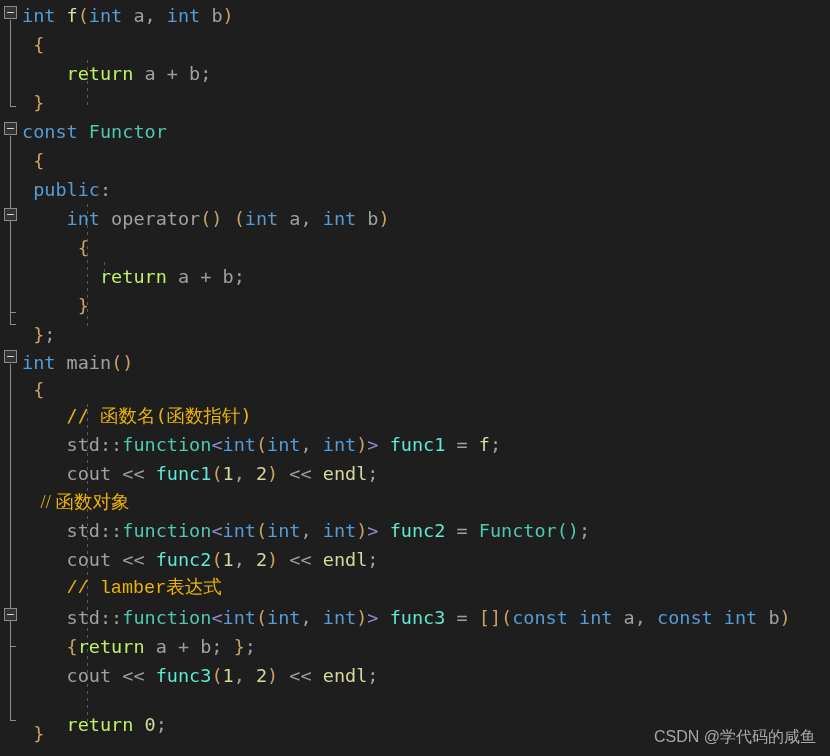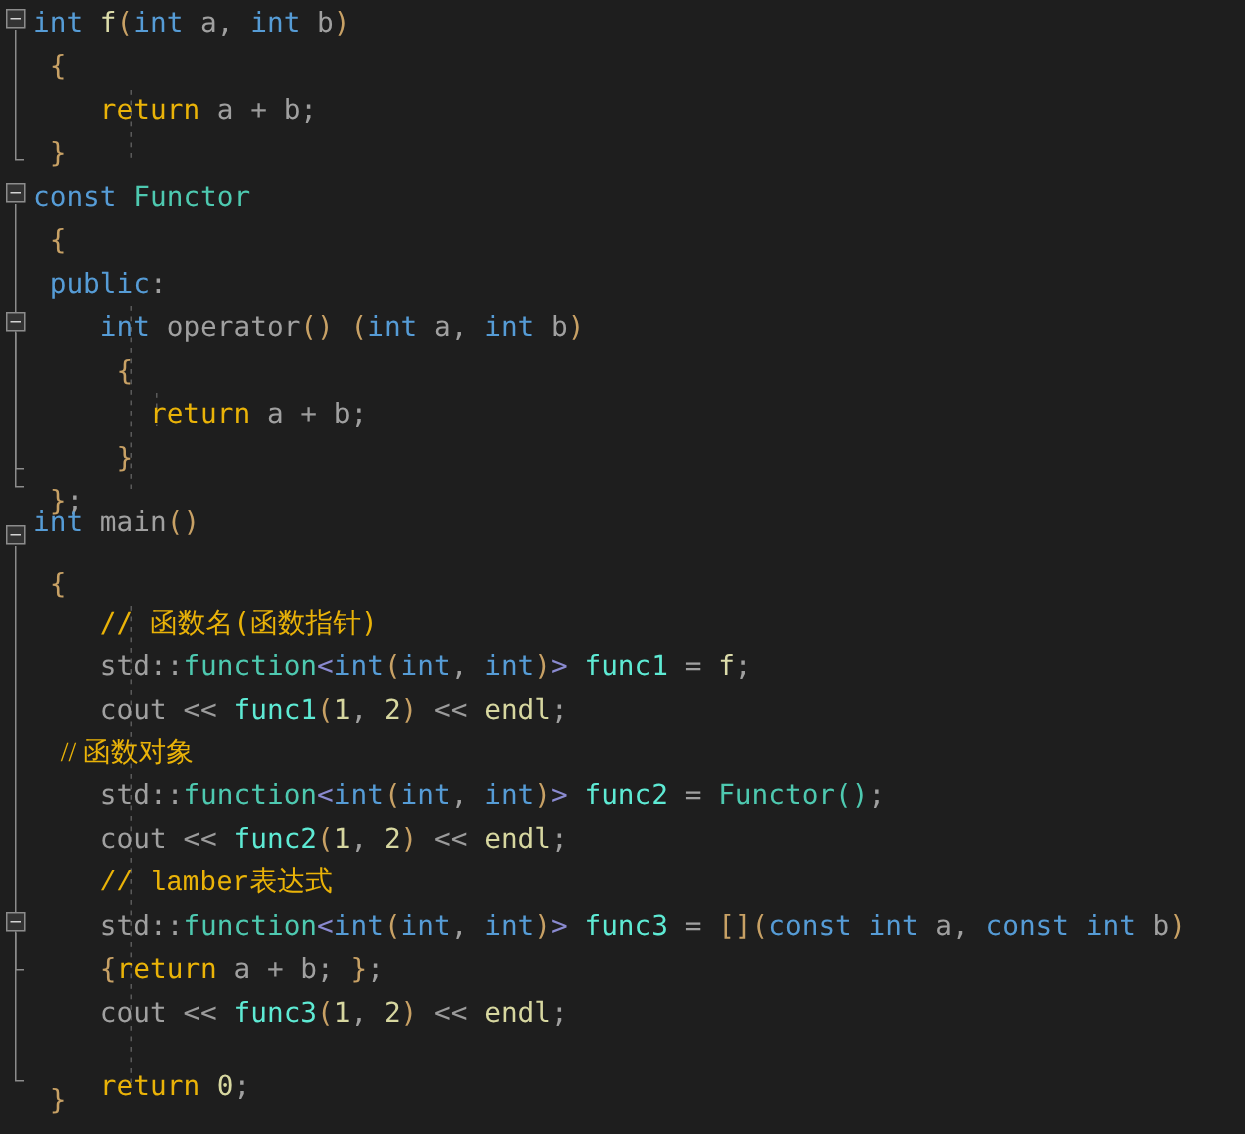--- a/index.html
+++ b/index.html
@@ -83,21 +83,21 @@
     left: 0;
     height: 29px;
     line-height: 29px;
     font-size: 18.5px;
     white-space: pre;
     letter-spacing: 0px;
   }
 
   
   .t-key      { color: #569cd6; }
-  .t-ctrl     { color: #eab308; }
+  .t-ctrl     { color: #bef264; }
   .t-type     { color: #4ec9b0; }
   .t-func     { color: #dcdcaa; }
   .t-var      { color: #5eead4; }
   .t-plain    { color: #a0a0a0; }
   .t-num      { color: #d7d7a0; }
   .t-paren    { color: #c8a165; }
   .t-paren2   { color: #4ec9b0; }
   .t-paren3   { color: #8a8ad0; }
   .t-comment  { color: #eab308; }
   .t-op       { color: #9b9b9b; }
@@ -143,34 +143,35 @@
       <div class="line" style="top: 59px; left: 22px;"><span class="t-plain">    </span><span class="t-ctrl">return</span><span class="t-plain"> a </span><span class="t-op">+</span><span class="t-plain"> b</span><span class="t-plain">;</span></div>
       <div class="line" style="top: 88px; left: 22px;"><span class="t-paren"> }</span></div>
       <div class="line" style="top: 117px; left: 22px;"><span class="t-key">const</span><span class="t-plain"> </span><span class="t-type">Functor</span></div>
       <div class="line" style="top: 146px; left: 22px;"><span class="t-paren"> {</span></div>
       <div class="line" style="top: 175px; left: 22px;"><span class="t-plain"> </span><span class="t-key">public</span><span class="t-plain">:</span></div>
       <div class="line" style="top: 204px; left: 22px;"><span class="t-plain">    </span><span class="t-key">int</span><span class="t-plain"> operator</span><span class="t-paren">()</span><span class="t-plain"> </span><span class="t-paren">(</span><span class="t-key">int</span><span class="t-plain"> a, </span><span class="t-key">int</span><span class="t-plain"> b</span><span class="t-paren">)</span></div>
       <div class="line" style="top: 233px; left: 22px;"><span class="t-paren">     {</span></div>
       <div class="line" style="top: 262px; left: 22px;"><span class="t-plain">       </span><span class="t-ctrl">return</span><span class="t-plain"> a </span><span class="t-op">+</span><span class="t-plain"> b</span><span class="t-plain">;</span></div>
       <div class="line" style="top: 291px; left: 22px;"><span class="t-paren">     }</span></div>
       <div class="line" style="top: 320px; left: 22px;"><span class="t-paren"> }</span><span class="t-plain">;</span></div>
-      <div class="line" style="top: 334px; left: 22px;"><span class="t-key">int</span><span class="t-plain"> </span><span class="t-plain">main</span><span class="t-paren">()</span></div>
+      <div class="line" style="top: 348px; left: 22px;"><span class="t-key">int</span><span class="t-plain"> </span><span class="t-plain">main</span><span class="t-paren">()</span></div>
       <div class="line" style="top: 375px; left: 22px;"><span class="t-paren"> {</span></div>
       <div class="line" style="top: 401px; left: 22px;"><span class="t-comment">    // 函数名(函数指针)</span></div>
       <div class="line" style="top: 430px; left: 22px;"><span class="t-plain">    </span><span class="t-plain">std</span><span class="t-plain">::</span><span class="t-type">function</span><span class="t-paren3">&lt;</span><span class="t-key">int</span><span class="t-paren">(</span><span class="t-key">int</span><span class="t-plain">, </span><span class="t-key">int</span><span class="t-paren">)</span><span class="t-paren3">&gt;</span><span class="t-plain"> </span><span class="t-var">func1</span><span class="t-plain"> = </span><span class="t-func">f</span><span class="t-plain">;</span></div>
       <div class="line" style="top: 459px; left: 22px;"><span class="t-plain">    cout </span><span class="t-op">&lt;&lt;</span><span class="t-plain"> </span><span class="t-var">func1</span><span class="t-paren">(</span><span class="t-num">1</span><span class="t-plain">, </span><span class="t-num">2</span><span class="t-paren">)</span><span class="t-plain"> </span><span class="t-op">&lt;&lt;</span><span class="t-plain"> </span><span class="t-num">endl</span><span class="t-plain">;</span></div>
       <div class="line" style="top: 488px; left: 22px; font-family: Liberation Serif, serif;"><span class="t-comment">    // 函数对象</span></div>
       <div class="line" style="top: 516px; left: 22px;"><span class="t-plain">    </span><span class="t-plain">std</span><span class="t-plain">::</span><span class="t-type">function</span><span class="t-paren3">&lt;</span><span class="t-key">int</span><span class="t-paren">(</span><span class="t-key">int</span><span class="t-plain">, </span><span class="t-key">int</span><span class="t-paren">)</span><span class="t-paren3">&gt;</span><span class="t-plain"> </span><span class="t-var">func2</span><span class="t-plain"> = </span><span class="t-type">Functor</span><span class="t-paren2">()</span><span class="t-plain">;</span></div>
       <div class="line" style="top: 545px; left: 22px;"><span class="t-plain">    cout </span><span class="t-op">&lt;&lt;</span><span class="t-plain"> </span><span class="t-var">func2</span><span class="t-paren">(</span><span class="t-num">1</span><span class="t-plain">, </span><span class="t-num">2</span><span class="t-paren">)</span><span class="t-plain"> </span><span class="t-op">&lt;&lt;</span><span class="t-plain"> </span><span class="t-num">endl</span><span class="t-plain">;</span></div>
       <div class="line" style="top: 574px; left: 22px; font-family: Liberation Mono, monospace;"><span class="t-comment">    // lamber表达式</span></div>
       <div class="line" style="top: 603px; left: 22px;"><span class="t-plain">    </span><span class="t-plain">std</span><span class="t-plain">::</span><span class="t-type">function</span><span class="t-paren3">&lt;</span><span class="t-key">int</span><span class="t-paren">(</span><span class="t-key">int</span><span class="t-plain">, </span><span class="t-key">int</span><span class="t-paren">)</span><span class="t-paren3">&gt;</span><span class="t-plain"> </span><span class="t-var">func3</span><span class="t-plain"> = </span><span class="t-paren">[]</span><span class="t-paren">(</span><span class="t-key">const</span><span class="t-plain"> </span><span class="t-key">int</span><span class="t-plain"> a, </span><span class="t-key">const</span><span class="t-plain"> </span><span class="t-key">int</span><span class="t-plain"> b</span><span class="t-paren">)</span></div>
       <div class="line" style="top: 632px; left: 22px;"><span class="t-plain">    </span><span class="t-paren">{</span><span class="t-ctrl">return</span><span class="t-plain"> a </span><span class="t-op">+</span><span class="t-plain"> b; </span><span class="t-paren">}</span><span class="t-plain">;</span></div>
       <div class="line" style="top: 661px; left: 22px;"><span class="t-plain">    cout </span><span class="t-op">&lt;&lt;</span><span class="t-plain"> </span><span class="t-var">func3</span><span class="t-paren">(</span><span class="t-num">1</span><span class="t-plain">, </span><span class="t-num">2</span><span class="t-paren">)</span><span class="t-plain"> </span><span class="t-op">&lt;&lt;</span><span class="t-plain"> </span><span class="t-num">endl</span><span class="t-plain">;</span></div>
       <div class="line" style="top: 690px; left: 22px; margin-top: 20px;"><span class="t-plain">    </span><span class="t-ctrl">return</span><span class="t-plain"> </span><span class="t-num">0</span><span class="t-plain">;</span></div>
       <div class="line" style="top: 719px; left: 22px;"><span class="t-paren"> }</span></div>
     </div>
 
+  <div id="watermark">CSDN @学代码的咸鱼</div>
 
 <div class="indent-guide" style="left: 87px; top: 60px; height: 46px;"></div>
     <div class="indent-guide" style="left: 87px; top: 204px; height: 122px;"></div>
     <div class="indent-guide" style="left: 104px; top: 262px; height: 22px;"></div>
     <div class="indent-guide" style="left: 87px; top: 404px; height: 318px;"></div>
   </div>
 
 </body></html>

